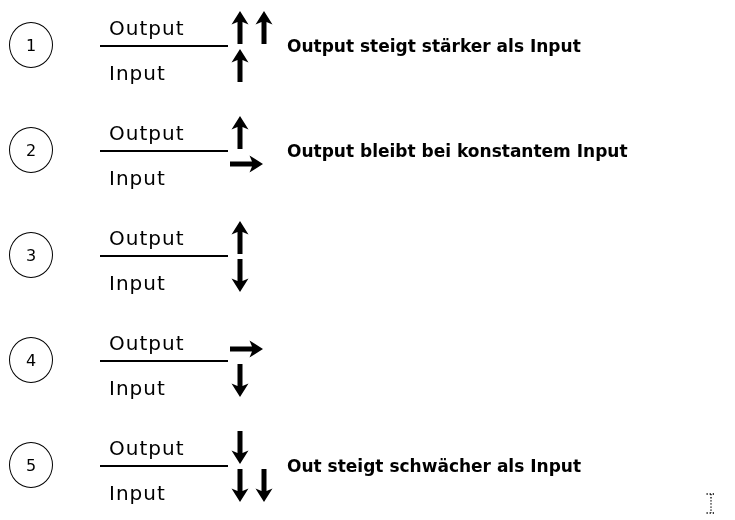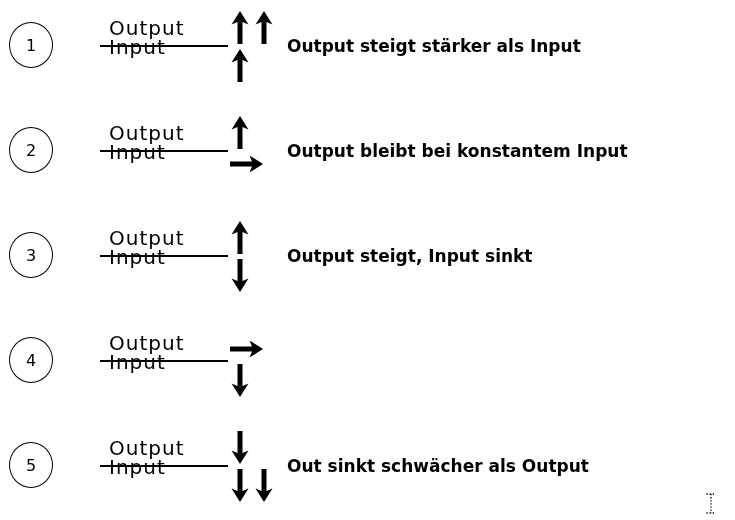--- a/index.html
+++ b/index.html
@@ -63,21 +63,21 @@
     position: absolute;
     left: 0;
     top: 45px;
     width: 128px;
     height: 2px;
     background: #000;
   }
   .denom {
     position: absolute;
     left: 9px;
-    top: 35px;
+    top: 61px;
     font-size: 20px;
     letter-spacing: 1px;
     line-height: 24px;
     white-space: nowrap;
   }
 
   .arrows {
     position: absolute;
     left: 230px;
     top: 0;
@@ -190,21 +190,20 @@
           <svg width="20" height="33" viewBox="0 0 20 33">
             <polygon points="10,0 18.5,13.5 12.5,11 12.5,33 7.5,33 7.5,11 1.5,13.5" fill="#000000"></polygon>
           </svg>
         </div>
       <div class="arrow-cell in">
           <svg width="20" height="33" viewBox="0 0 20 33">
             <polygon points="10,33 18.5,19.5 12.5,22 12.5,0 7.5,0 7.5,22 1.5,19.5" fill="#000000"></polygon>
           </svg>
         </div>
     </div>
-    <div class="desc">Output steigt, Input sinkt</div>
   </div>
 
   <div class="row r3">
     <div class="circle">
       <span>4</span>
     </div>
     <div class="fraction">
       <div class="numer">Output</div>
       <div class="frac-line"></div>
       <div class="denom">Input</div>
@@ -240,21 +239,21 @@
         </div>
       <div class="arrow-cell in">
           <svg width="20" height="33" viewBox="0 0 20 33">
             <polygon points="10,33 18.5,19.5 12.5,22 12.5,0 7.5,0 7.5,22 1.5,19.5" fill="#000000"></polygon>
           </svg>
           <svg width="20" height="33" viewBox="0 0 20 33">
             <polygon points="10,33 18.5,19.5 12.5,22 12.5,0 7.5,0 7.5,22 1.5,19.5" fill="#000000"></polygon>
           </svg>
         </div>
     </div>
-    <div class="desc">Out sinkt schwächer als Output</div>
+    <div class="desc">Out steigt schwächer als Input</div>
   </div>
 
   <svg class="ibeam" viewBox="0 0 14 21" width="14" height="21">
     <g stroke="#000" stroke-width="1.3" stroke-dasharray="1.3 1.8" fill="none">
       <line x1="2.5" y1="1" x2="11.5" y2="1"></line>
       <line x1="7" y1="1" x2="7" y2="20"></line>
       <line x1="2.5" y1="20" x2="11.5" y2="20"></line>
     </g>
   </svg>
 

